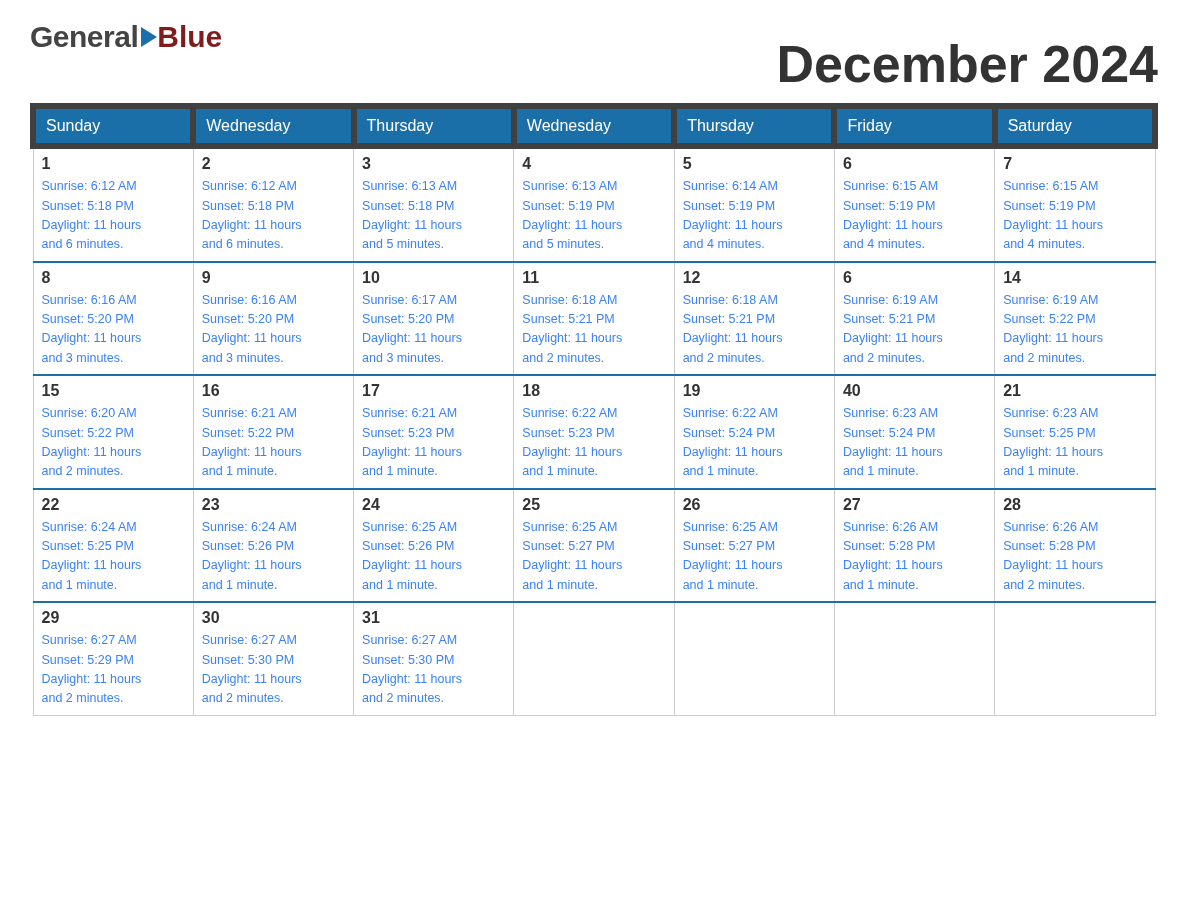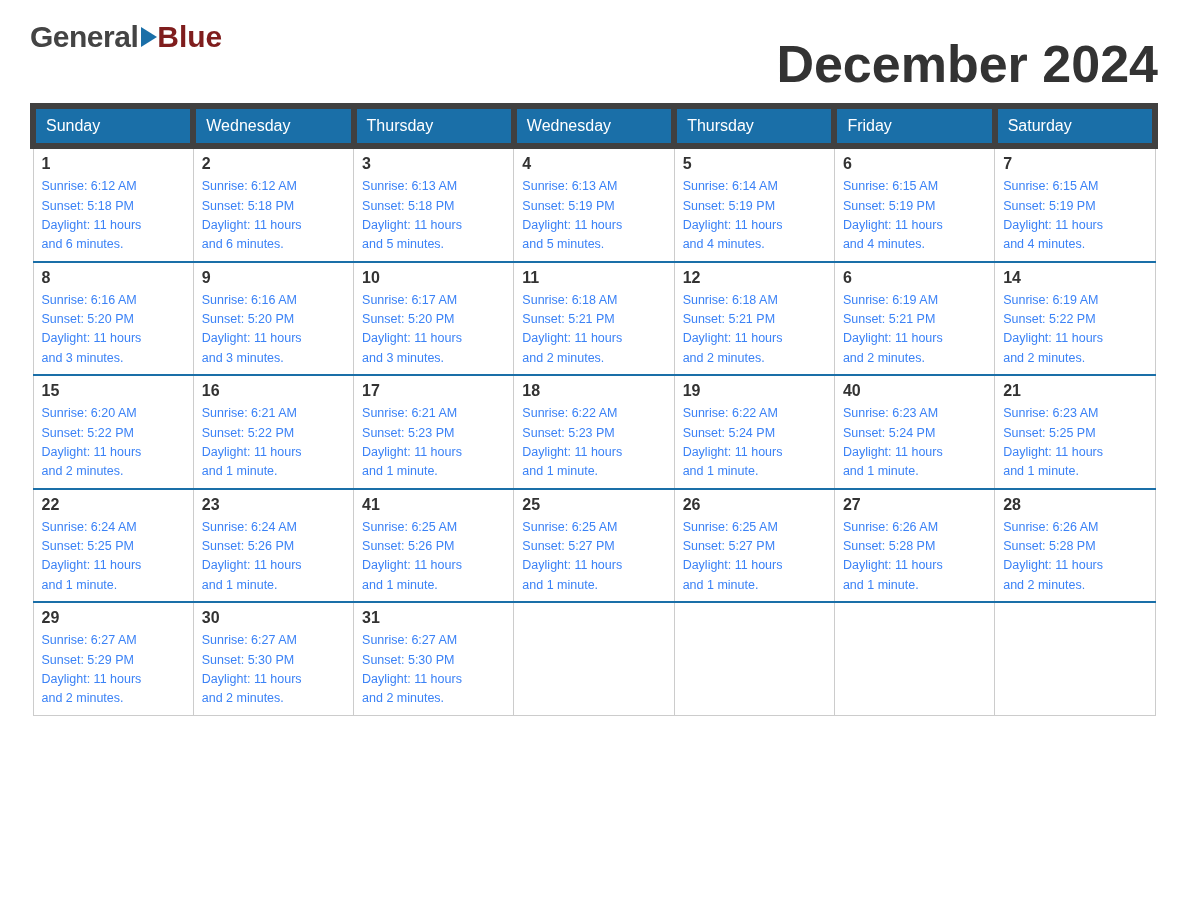--- a/index.html
+++ b/index.html
@@ -234,21 +234,21 @@
       <tr>
         <td>
           <span class="day-number">22</span>
           <div class="day-info">Sunrise: 6:24 AM<br>Sunset: 5:25 PM<br>Daylight: 11 hours<br>and 1 minute.</div>
         </td>
         <td>
           <span class="day-number">23</span>
           <div class="day-info">Sunrise: 6:24 AM<br>Sunset: 5:26 PM<br>Daylight: 11 hours<br>and 1 minute.</div>
         </td>
         <td>
-          <span class="day-number">41</span>
+          <span class="day-number">24</span>
           <div class="day-info">Sunrise: 6:25 AM<br>Sunset: 5:26 PM<br>Daylight: 11 hours<br>and 1 minute.</div>
         </td>
         <td>
           <span class="day-number">25</span>
           <div class="day-info">Sunrise: 6:25 AM<br>Sunset: 5:27 PM<br>Daylight: 11 hours<br>and 1 minute.</div>
         </td>
         <td>
           <span class="day-number">26</span>
           <div class="day-info">Sunrise: 6:25 AM<br>Sunset: 5:27 PM<br>Daylight: 11 hours<br>and 1 minute.</div>
         </td>

